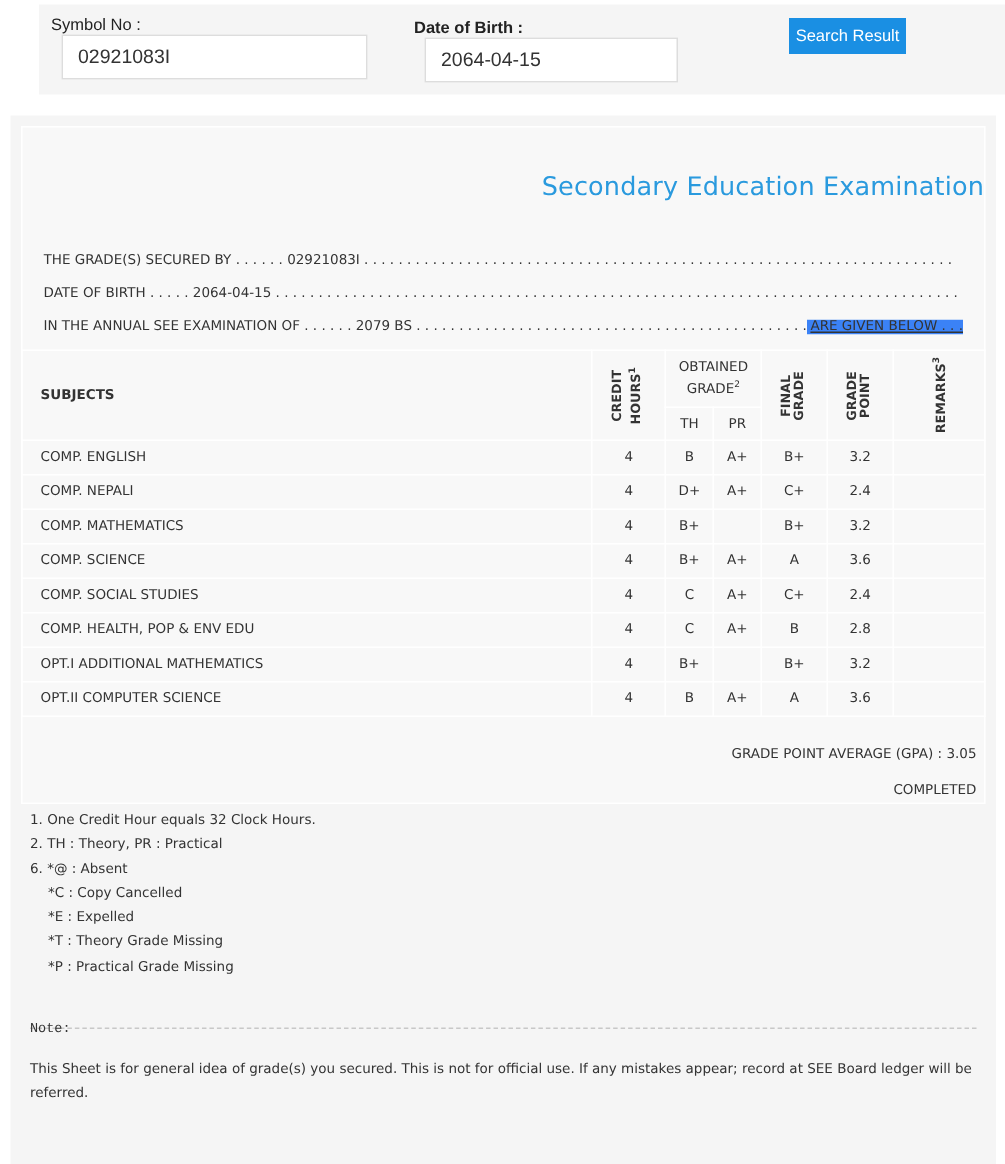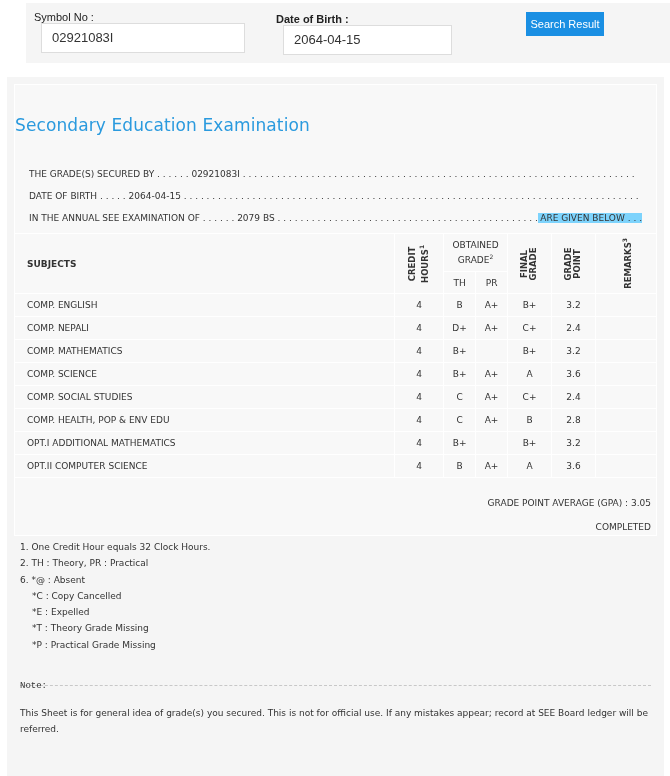--- a/index.html
+++ b/index.html
@@ -16,28 +16,28 @@
   .inp.sym { left: 15px; top: 20px; width: 204px; }
   .inp.dob { left: 257px; top: 22px; width: 169px; }
   .btn { position: absolute; left: 500px; top: 9px; width: 78px; height: 24px;
          background: #1a8fe3; color: #fff; font-family: "Liberation Sans", sans-serif;
          font-size: 11px; line-height: 24px; text-align: center; cursor: pointer; }
 
   .sheet-outer { position: absolute; left: 7px; top: 77px; width: 657px; height: 699px; background: #f5f5f5; }
   .sheet-inner { position: absolute; left: 7px; top: 7px; width: 643px; height: 452px;
                  border: 1px solid #ffffff; background: #f8f8f8; }
 
-  .exam-title { position: absolute; left: 0; width: 100%; top: 30px; text-align: left;
+  .exam-title { position: absolute; left: 0; width: 100%; top: 30px; text-align: right;
                 font-size: 17px; color: #2a9ade; font-weight: normal; letter-spacing: 0.1px; }
   .sheet-sub { position: absolute; left: 0; width: 100%; top: 61px; text-align: center;
                font-size: 10px; font-weight: bold; color: #333; }
   .info-line { position: absolute; left: 14px; right: 14px; font-size: 9px; color: #333;
                white-space: nowrap; overflow: hidden; }
   .info1 { top: 84px; } .info2 { top: 106px; } .info3 { top: 128px; }
-  .info-line .right { position: absolute; right: 0; top: 0; background: #7dd3fc; padding-left: 2px; }
+  .info-line .right { position: absolute; right: 0; top: 0; background: #3b82f6; padding-left: 2px; text-decoration: underline; }
 
   table.grades { position: absolute; left: -1px; top: 148px; width: 643px; border-collapse: collapse;
                  font-size: 9px; color: #333; }
   table.grades td, table.grades th { border: 1px solid #ffffff; }
   table.grades th { font-weight: normal; }
   .hdr-subj { text-align: left; padding-left: 12px; font-weight: bold !important; width: 381px; }
   .vert { display: inline-block; transform: rotate(-90deg); font-weight: bold; font-size: 8.5px;
           line-height: 9px; text-align: center; white-space: nowrap; }
   .col-credit { width: 49px; }
   .col-th { width: 32px; } .col-pr { width: 32px; }

